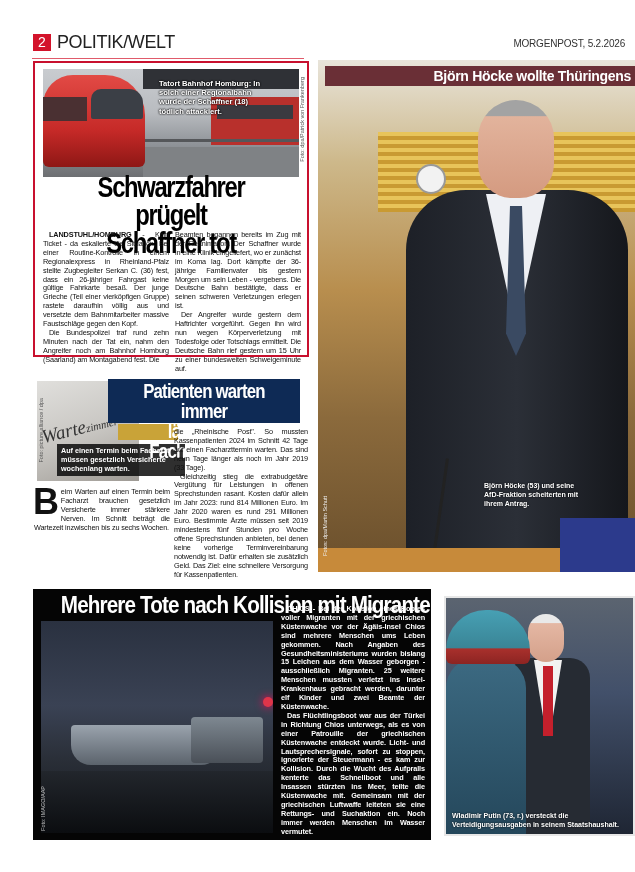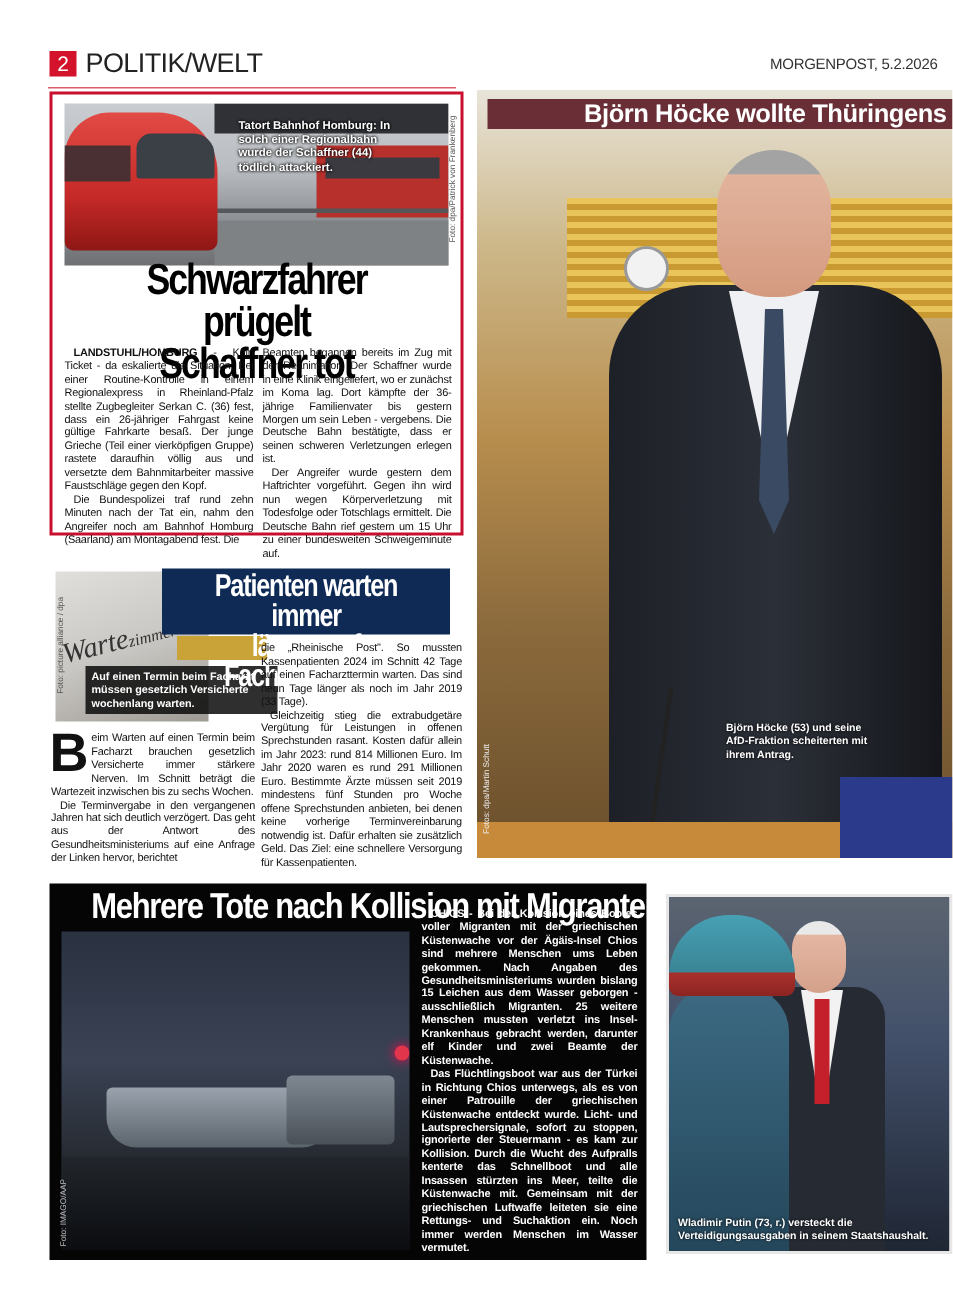--- a/index.html
+++ b/index.html
@@ -53,21 +53,21 @@
   .hoecke-wall { position: absolute; left: 60px; top: 72px; width: 257px; height: 80px; background: repeating-linear-gradient(180deg,#e8c45a 0 4px,#c99a32 4px 8px); }
   .hoecke-clock { position: absolute; left: 98px; top: 104px; width: 30px; height: 30px; border-radius: 50%; background: #f2f2f2; border: 2px solid #999; }
   .hoecke-suit { position: absolute; left: 88px; top: 130px; width: 222px; height: 382px; background: linear-gradient(90deg,#1d2027 0%,#2b2f37 50%,#15171c 100%); border-radius: 60px 60px 0 0; }
   .hoecke-shirt { position: absolute; left: 168px; top: 134px; width: 60px; height: 110px; background: #eef0f4; clip-path: polygon(0 0,100% 0,60% 100%,40% 100%); }
   .hoecke-tie { position: absolute; left: 188px; top: 146px; width: 20px; height: 150px; background: #3a4a62; clip-path: polygon(20% 0,80% 0,100% 85%,50% 100%,0 85%); }
   .hoecke-head { position: absolute; left: 160px; top: 40px; width: 76px; height: 98px; border-radius: 40px 40px 36px 36px; background: linear-gradient(180deg,#a3a3a3 0%,#a3a3a3 16%,#e2b39c 17%,#d49a80 100%); }
   .hoecke-desk { position: absolute; left: 0; top: 488px; width: 317px; height: 24px; background: #c78a3a; }
   .hoecke-folder { position: absolute; left: 242px; top: 458px; width: 75px; height: 54px; background: #2c3a8c; }
   .hoecke-mic { position: absolute; left: 120px; top: 398px; width: 3px; height: 114px; background: #222; transform: rotate(8deg); }
   .hoecke-title-bar { position: absolute; left: 325px; top: 66px; width: 310px; height: 20px; background: #6a2f36; }
-  .hoecke-title { position: absolute; right: 4px; top: 1px; color: #fff; font-weight: bold; font-size: 17px; line-height: 18px; letter-spacing: -0.3px; white-space: nowrap; }
+  .hoecke-title { position: absolute; right: 4px; top: 1px; color: #fff; font-weight: bold; font-size: 14px; line-height: 18px; letter-spacing: -0.3px; white-space: nowrap; }
   .hoecke-caption { position: absolute; left: 484px; top: 482px; color: #fff; font-weight: bold; font-size: 7px; line-height: 8.8px; text-shadow: 0 0 2px #000; }
   .credit3 { left: 322px; top: 496px; color: #eee; }
 
   
   .mig-box { position: absolute; left: 33px; top: 589px; width: 398px; height: 251px; background: #050505; }
   .mig-headline { position: absolute; left: 0; top: 2px; width: 100%; text-align: center; color: #fff; font-weight: bold; font-size: 24px; line-height: 28px; letter-spacing: -1px; transform: scaleX(0.86); white-space: nowrap; }
   .mig-photo { position: absolute; left: 8px; top: 32px; width: 232px; height: 212px; overflow: hidden; background: linear-gradient(180deg,#2a3140 0%,#3a4254 40%,#2a2f38 65%,#14171c 100%); }
   .mig-boat { position: absolute; left: 30px; top: 104px; width: 150px; height: 40px; background: linear-gradient(180deg,#9aa3ad,#5b636c); border-radius: 4px 4px 20px 20px; }
   .mig-boat2 { position: absolute; left: 150px; top: 96px; width: 72px; height: 46px; background: linear-gradient(180deg,#7e8891,#4a5058); border-radius: 4px; }
   .mig-light { position: absolute; left: 222px; top: 76px; width: 10px; height: 10px; border-radius: 50%; background: #e0354a; box-shadow: 0 0 8px #f05; }
@@ -98,21 +98,21 @@
 
 <div class="box1">
   <div class="train-photo">
     <div class="station-roof"></div>
     <div class="station-train"></div>
     <div class="rails"></div>
     <div class="platform"></div>
     <div class="train-body"></div>
     <div class="train-side"></div>
     <div class="train-window"></div>
-    <div class="train-caption" style="width:108px">Tatort Bahnhof Homburg: In solch einer Regionalbahn wurde der Schaffner (44) tödlich attackiert.</div>
+    <div class="train-caption" style="width:108px">Tatort Bahnhof Homburg: In solch einer Regionalbahn wurde der Schaffner (18) tödlich attackiert.</div>
   </div>
   <div class="credit-v credit1">Foto: dpa/Patrick von Frankenberg</div>
   <div class="headline1">
     <div>Schwarzfahrer prügelt</div>
     <div>Schaffner tot</div>
   </div>
   <div class="col col1">
     <p><span class="dateline">LANDSTUHL/HOMBURG</span><span> - Kein Ticket - da eskalierte die Situation: Bei einer Routine-Kontrolle in einem Regionalexpress in Rheinland-Pfalz stellte Zugbegleiter Serkan C. (36) fest, dass ein 26-jähriger Fahrgast keine gültige Fahrkarte besaß. Der junge Grieche (Teil einer vierköpfigen Gruppe) rastete daraufhin völlig aus und versetzte dem Bahnmitarbeiter massive Faustschläge gegen den Kopf.</span></p>
     <p>Die Bundespolizei traf rund zehn Minuten nach der Tat ein, nahm den Angreifer noch am Bahnhof Homburg (Saarland) am Montagabend fest. Die</p>
   </div>
@@ -129,21 +129,20 @@
 <div class="credit-v credit2">Foto: picture alliance / dpa</div>
 <div class="wart-caption">Auf einen Termin beim Facharzt müssen gesetzlich Versicherte wochenlang warten.</div>
 <div class="headline2-box">
   <div class="headline2">
     <div>Patienten warten immer</div>
     <div>länger auf Facharzttermin</div>
   </div>
 </div>
 <div class="col col3">
   <p style="text-indent:0"><span class="dropcap">B</span><span>eim Warten auf einen Termin beim Facharzt brauchen gesetzlich Versicherte immer stärkere Nerven. Im Schnitt beträgt die Wartezeit inzwischen bis zu sechs Wochen.</span></p>
-  <p>Die Terminvergabe in den vergangenen Jahren hat sich deutlich verzögert. Das geht aus der Antwort des Gesundheitsministeriums auf eine Anfrage der Linken hervor, berichtet</p>
 </div>
 <div class="col col4">
   <p style="text-indent:0">die „Rheinische Post". So mussten Kassenpatienten 2024 im Schnitt 42 Tage auf einen Facharzttermin warten. Das sind neun Tage länger als noch im Jahr 2019 (33 Tage).</p>
   <p>Gleichzeitig stieg die extrabudgetäre Vergütung für Leistungen in offenen Sprechstunden rasant. Kosten dafür allein im Jahr 2023: rund 814 Millionen Euro. Im Jahr 2020 waren es rund 291 Millionen Euro. Bestimmte Ärzte müssen seit 2019 mindestens fünf Stunden pro Woche offene Sprechstunden anbieten, bei denen keine vorherige Terminvereinbarung notwendig ist. Dafür erhalten sie zusätzlich Geld. Das Ziel: eine schnellere Versorgung für Kassenpatienten.</p>
 </div>
 
 <div class="hoecke-photo">
   <div class="hoecke-wall"></div>
   <div class="hoecke-clock"></div>
   <div class="hoecke-suit"></div>

